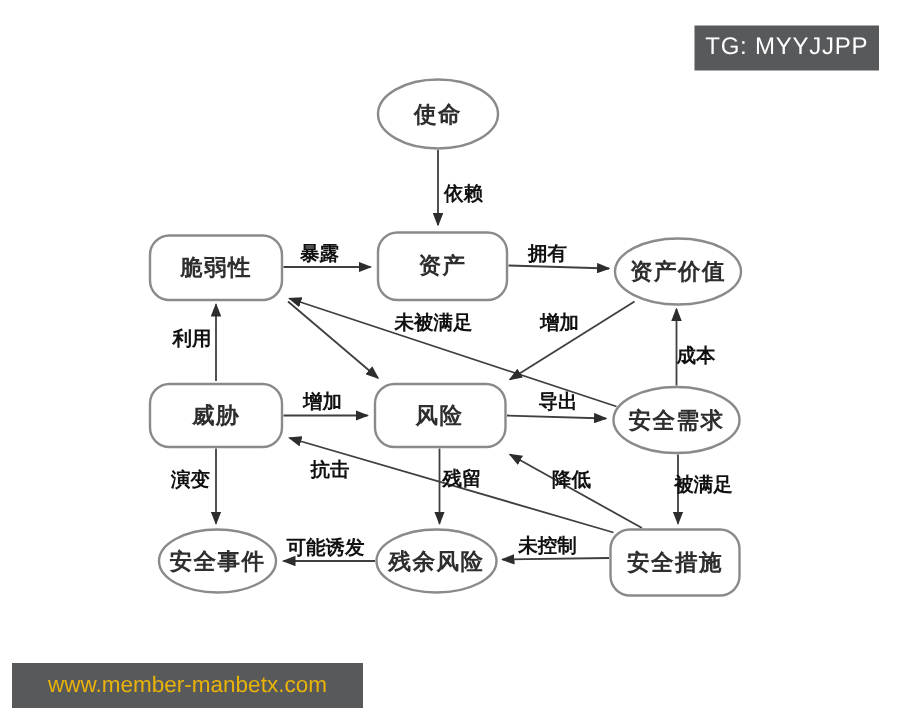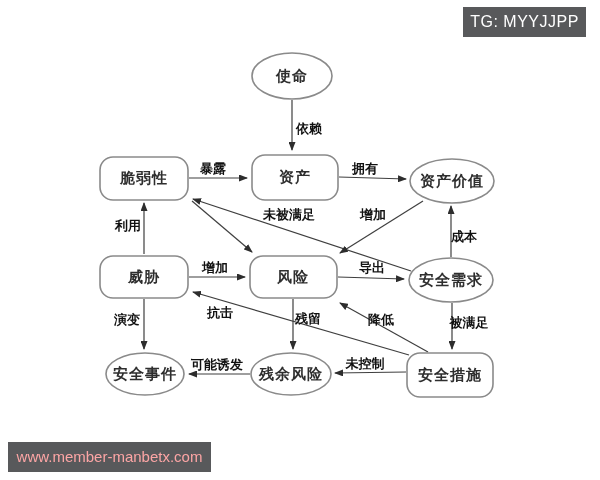--- a/index.html
+++ b/index.html
@@ -1,27 +1,27 @@
 <!DOCTYPE html>
 <html><head>
 <meta charset="utf-8">
 <style>
   html,body { margin:0; padding:0; background:#ffffff; }
   .stage {
     position:relative; width:600px; height:480px; background:#ffffff;
     font-family:"Liberation Sans", sans-serif; overflow:hidden;
   }
   .badge {
-    position:absolute; top:7px; left:463px; width:123px; height:30px;
+    position:absolute; top:17px; left:463px; width:123px; height:30px;
     background:#58595b; color:#ffffff; font-size:16px; line-height:30px;
     text-align:center; letter-spacing:0.5px;
   }
   .footer-bar {
-    position:absolute; top:442px; left:8px; width:203px; height:30px;
-    background:#58595b; color:#fca5a5; font-size:15px; line-height:30px;
+    position:absolute; top:442px; left:8px; width:234px; height:30px;
+    background:#58595b; color:#eab308; font-size:15px; line-height:30px;
     text-align:center;
   }
   .caption {
     position:absolute; top:415px; left:0; width:600px; text-align:center;
     font-size:15px; font-weight:700; color:#1a1a1a;
   }
   svg.diagram { position:absolute; top:0; left:0; }
   .shape { fill:#ffffff; stroke:#8a8a8a; stroke-width:1.6; }
   .edge  { stroke:#3f3f3f; stroke-width:1.2; fill:none; }
   .node-label { font-size:15px; fill:#2e2e2e; text-anchor:middle; font-weight:600; letter-spacing:1px; }

